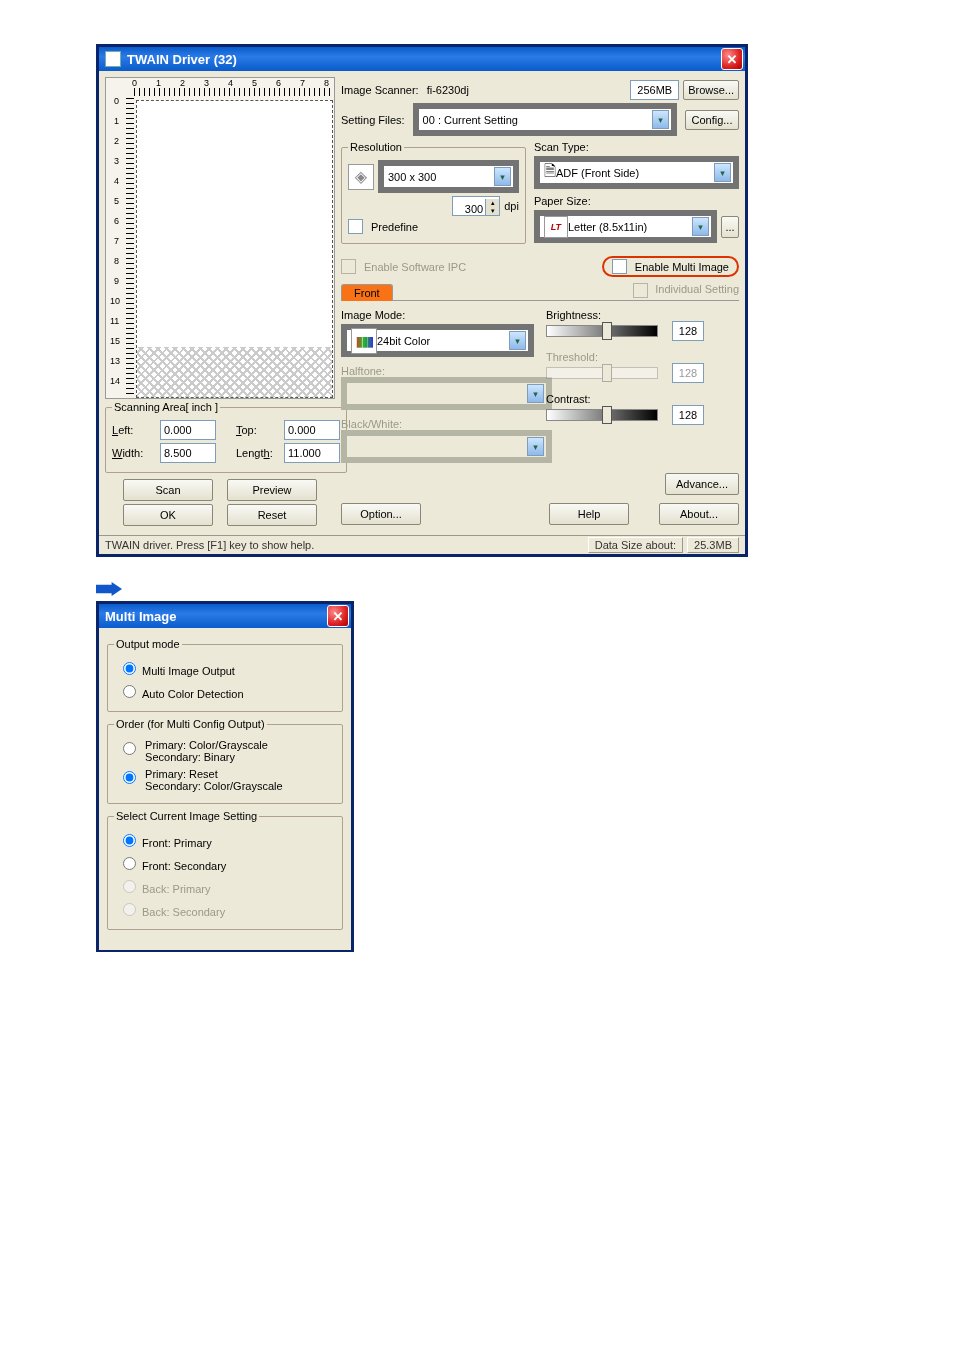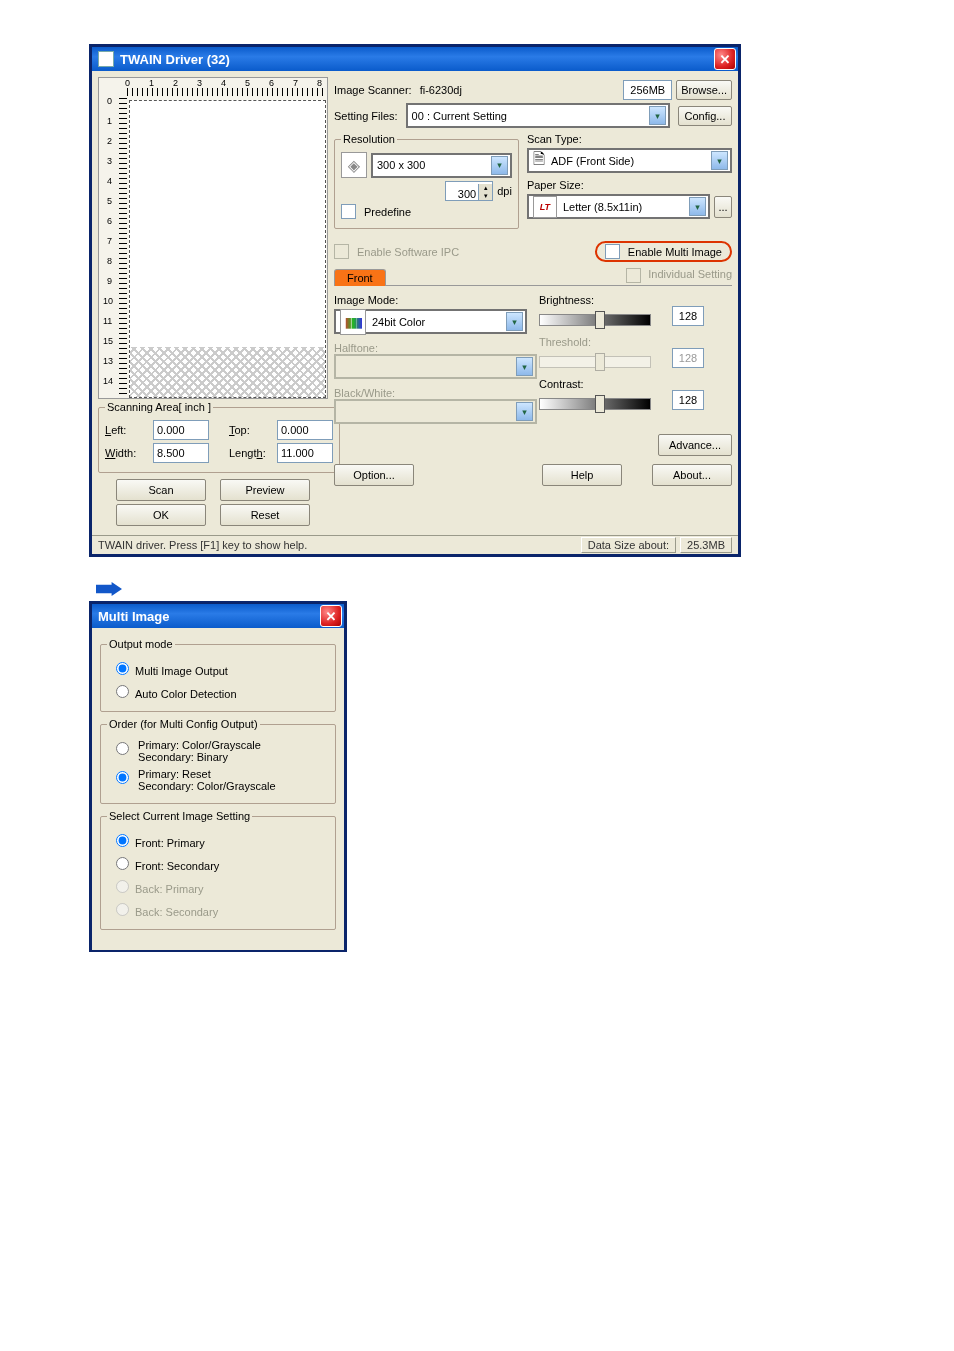--- a/index.html
+++ b/index.html
@@ -12,20 +12,21 @@
   }
   .container {
     padding: 45px 0 0 90px;
   }
 
   
   .win {
     border: 2px solid #0a246a;
     background: #ece9d8;
     box-shadow: 0 0 0 1px #0a246a;
+    margin-left: 7px;
   }
   .titlebar {
     height: 24px;
     background: linear-gradient(to bottom, #0a5bcb 0%, #2a7be7 40%, #0a5bcb 100%);
     display: flex;
     align-items: center;
     padding: 0 2px 0 6px;
     color: #fff;
     font-weight: bold;
     font-size: 13px;
@@ -148,25 +149,24 @@
     font-family: inherit;
     font-size: 11px;
     cursor: pointer;
     min-width: 70px;
   }
   .btn.sm { min-width: 54px; height:20px; padding:0 4px; }
   .drop {
     display: inline-flex;
     align-items: center;
     background: #fff;
-    border: 2px solid #737373;
+    border: 6px solid #737373;
     height: 21px;
     padding: 0 2px 0 4px;
     font-size: 11px;
-    gap: 6px;
   }
   .drop .arrow {
     width: 15px;
     height: 17px;
     background: linear-gradient(#cde6ff,#8eb9ea);
     border: 1px solid #7f9db9;
     display:flex;align-items:center;justify-content:center;
   }
   .drop .arrow::after { content:"▾"; font-size:9px; color:#264; }
   .disabled { color: #9a9a8a; }
@@ -195,21 +195,21 @@
 
   .chk { width:13px;height:13px;border:1px solid #7f9db9;background:#fff;display:inline-block;vertical-align:middle;margin-right:4px}
   .chk.dis { background:#ece9d8;border-color:#b5b5a5}
 
   .tab {
     display:inline-block;border:1px solid #999;border-bottom:none;background:#f97316;padding:2px 12px;border-radius:3px 3px 0 0;position:relative;top:1px;
   }
   .tab-line{border-top:1px solid #999;}
 
   .slider {
-    display:flex;align-items:flex-end;gap:21px;
+    display:flex;align-items:center;gap:14px;
   }
   .slider .track{
     width:110px;height:10px;border:1px solid #888;background:linear-gradient(90deg,#fff,#000);
     position:relative;
   }
   .slider.thr .track{background:#fff}
   .slider .thumb{position:absolute;top:-4px;left:50%;width:8px;height:16px;border:1px solid #555;background:#ece9d8}
   .slider .val{border:1px solid #7f9db9;background:#fff;width:30px;height:18px;text-align:center;line-height:18px;font-size:11px}
   .slider.dis .track{opacity:.4}
   .slider.dis .val{color:#999}

